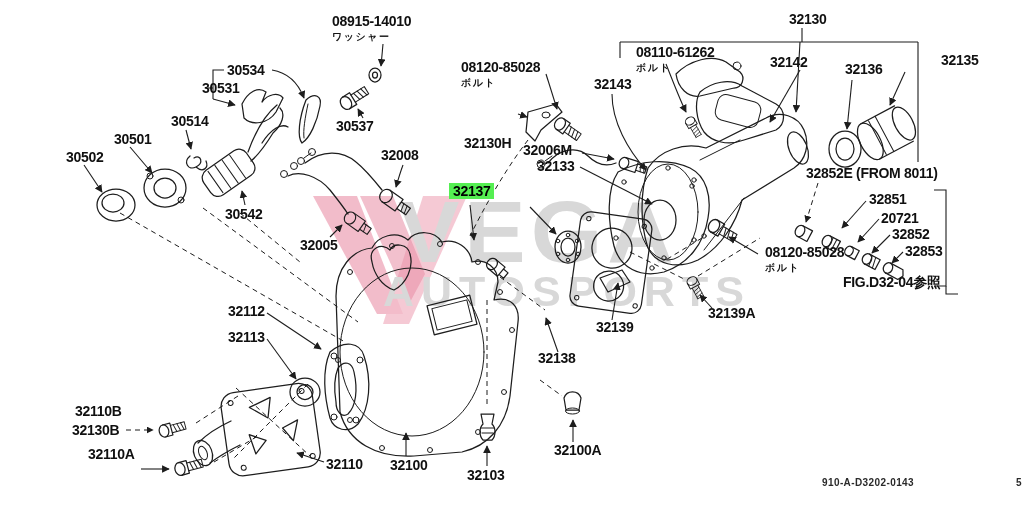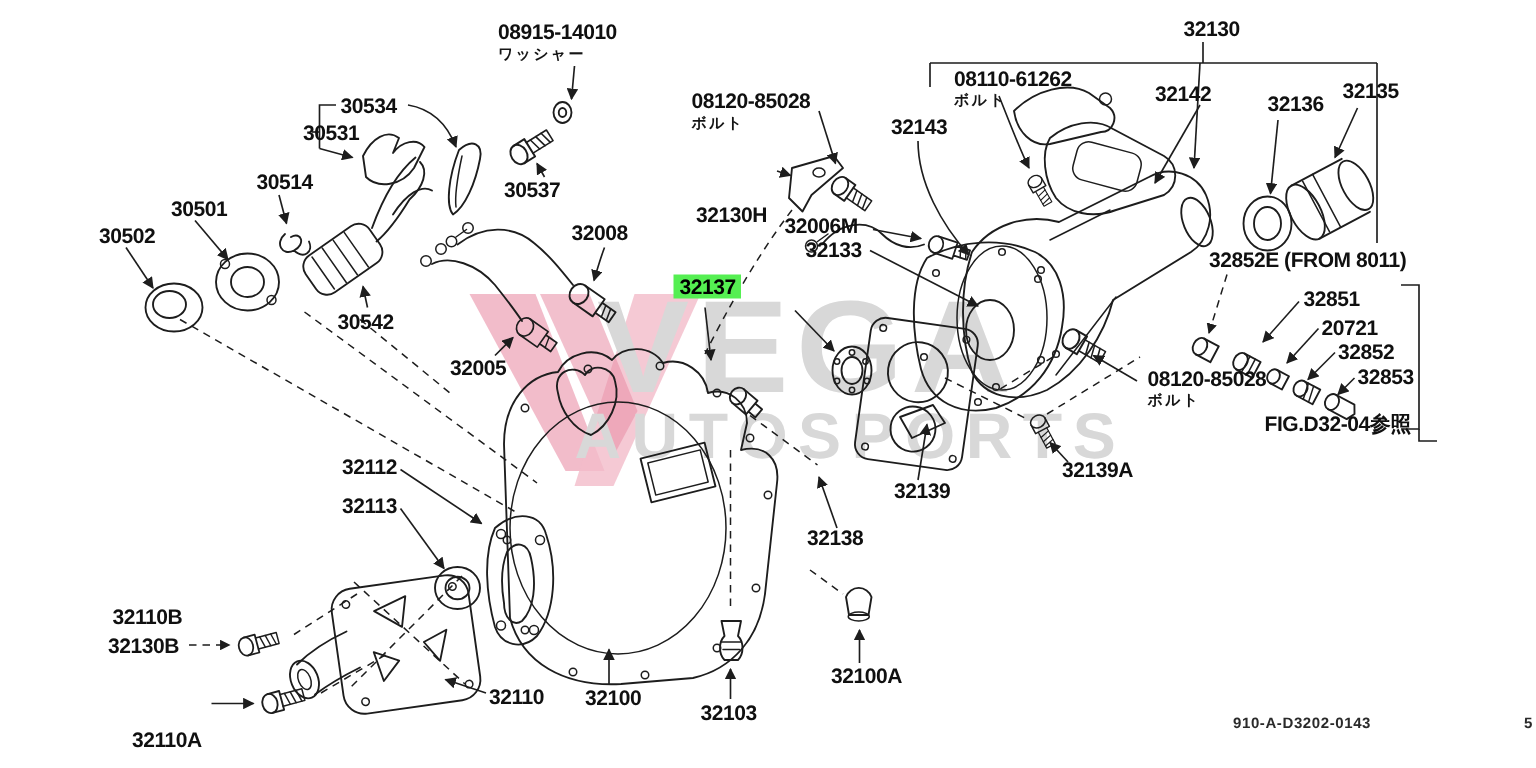--- a/index.html
+++ b/index.html
@@ -355,39 +355,39 @@
   </div>
   <div class="lbl" style="left:464px;top:104px;margin-top:32px;">32130H</div>
   <div class="lbl" style="left:594px;top:77px;">32143</div>
   <div class="lbl" style="left:636px;top:45px;">
     <span>08110-61262</span>
     <span class="sub">ボルト</span>
   </div>
   <div class="lbl" style="left:789px;top:12px;">32130</div>
   <div class="lbl" style="left:770px;top:55px;">32142</div>
   <div class="lbl" style="left:845px;top:62px;">32136</div>
-  <div class="lbl" style="left:895px;top:53px;">32135</div>
+  <div class="lbl" style="left:941px;top:53px;">32135</div>
   <div class="lbl" style="left:523px;top:143px;">32006M</div>
   <div class="lbl" style="left:537px;top:159px;">32133</div>
   <div class="lbl" style="left:449px;top:184px;"><span class="hl">32137</span></div>
   <div class="lbl" style="left:806px;top:166px;">32852E (FROM 8011)</div>
   <div class="lbl" style="left:869px;top:192px;">32851</div>
   <div class="lbl" style="left:881px;top:211px;">20721</div>
   <div class="lbl" style="left:892px;top:227px;">32852</div>
   <div class="lbl" style="left:905px;top:244px;">32853</div>
   <div class="lbl" style="left:765px;top:245px;">
     <span>08120-85028</span>
     <span class="sub">ボルト</span>
   </div>
   <div class="lbl" style="left:843px;top:275px;">FIG.D32-04参照</div>
   <div class="lbl" style="left:228px;top:304px;text-align:right;">32112</div>
   <div class="lbl" style="left:228px;top:330px;">32113</div>
   <div class="lbl" style="left:75px;top:404px;">32110B</div>
   <div class="lbl" style="left:72px;top:423px;">32130B</div>
-  <div class="lbl" style="left:88px;top:486px;">32110A</div>
+  <div class="lbl" style="left:88px;top:447px;">32110A</div>
   <div class="lbl" style="left:326px;top:457px;">32110</div>
   <div class="lbl" style="left:390px;top:458px;">32100</div>
   <div class="lbl" style="left:467px;top:468px;">32103</div>
   <div class="lbl" style="left:554px;top:443px;">32100A</div>
   <div class="lbl" style="left:596px;top:320px;">32139</div>
   <div class="lbl" style="left:708px;top:306px;">32139A</div>
   <div class="lbl" style="left:538px;top:351px;">32138</div>
 
   <div class="code" style="left:822px;top:477px;">910-A-D3202-0143</div>
   <div class="code" style="left:1016px;top:477px;">5</div>

